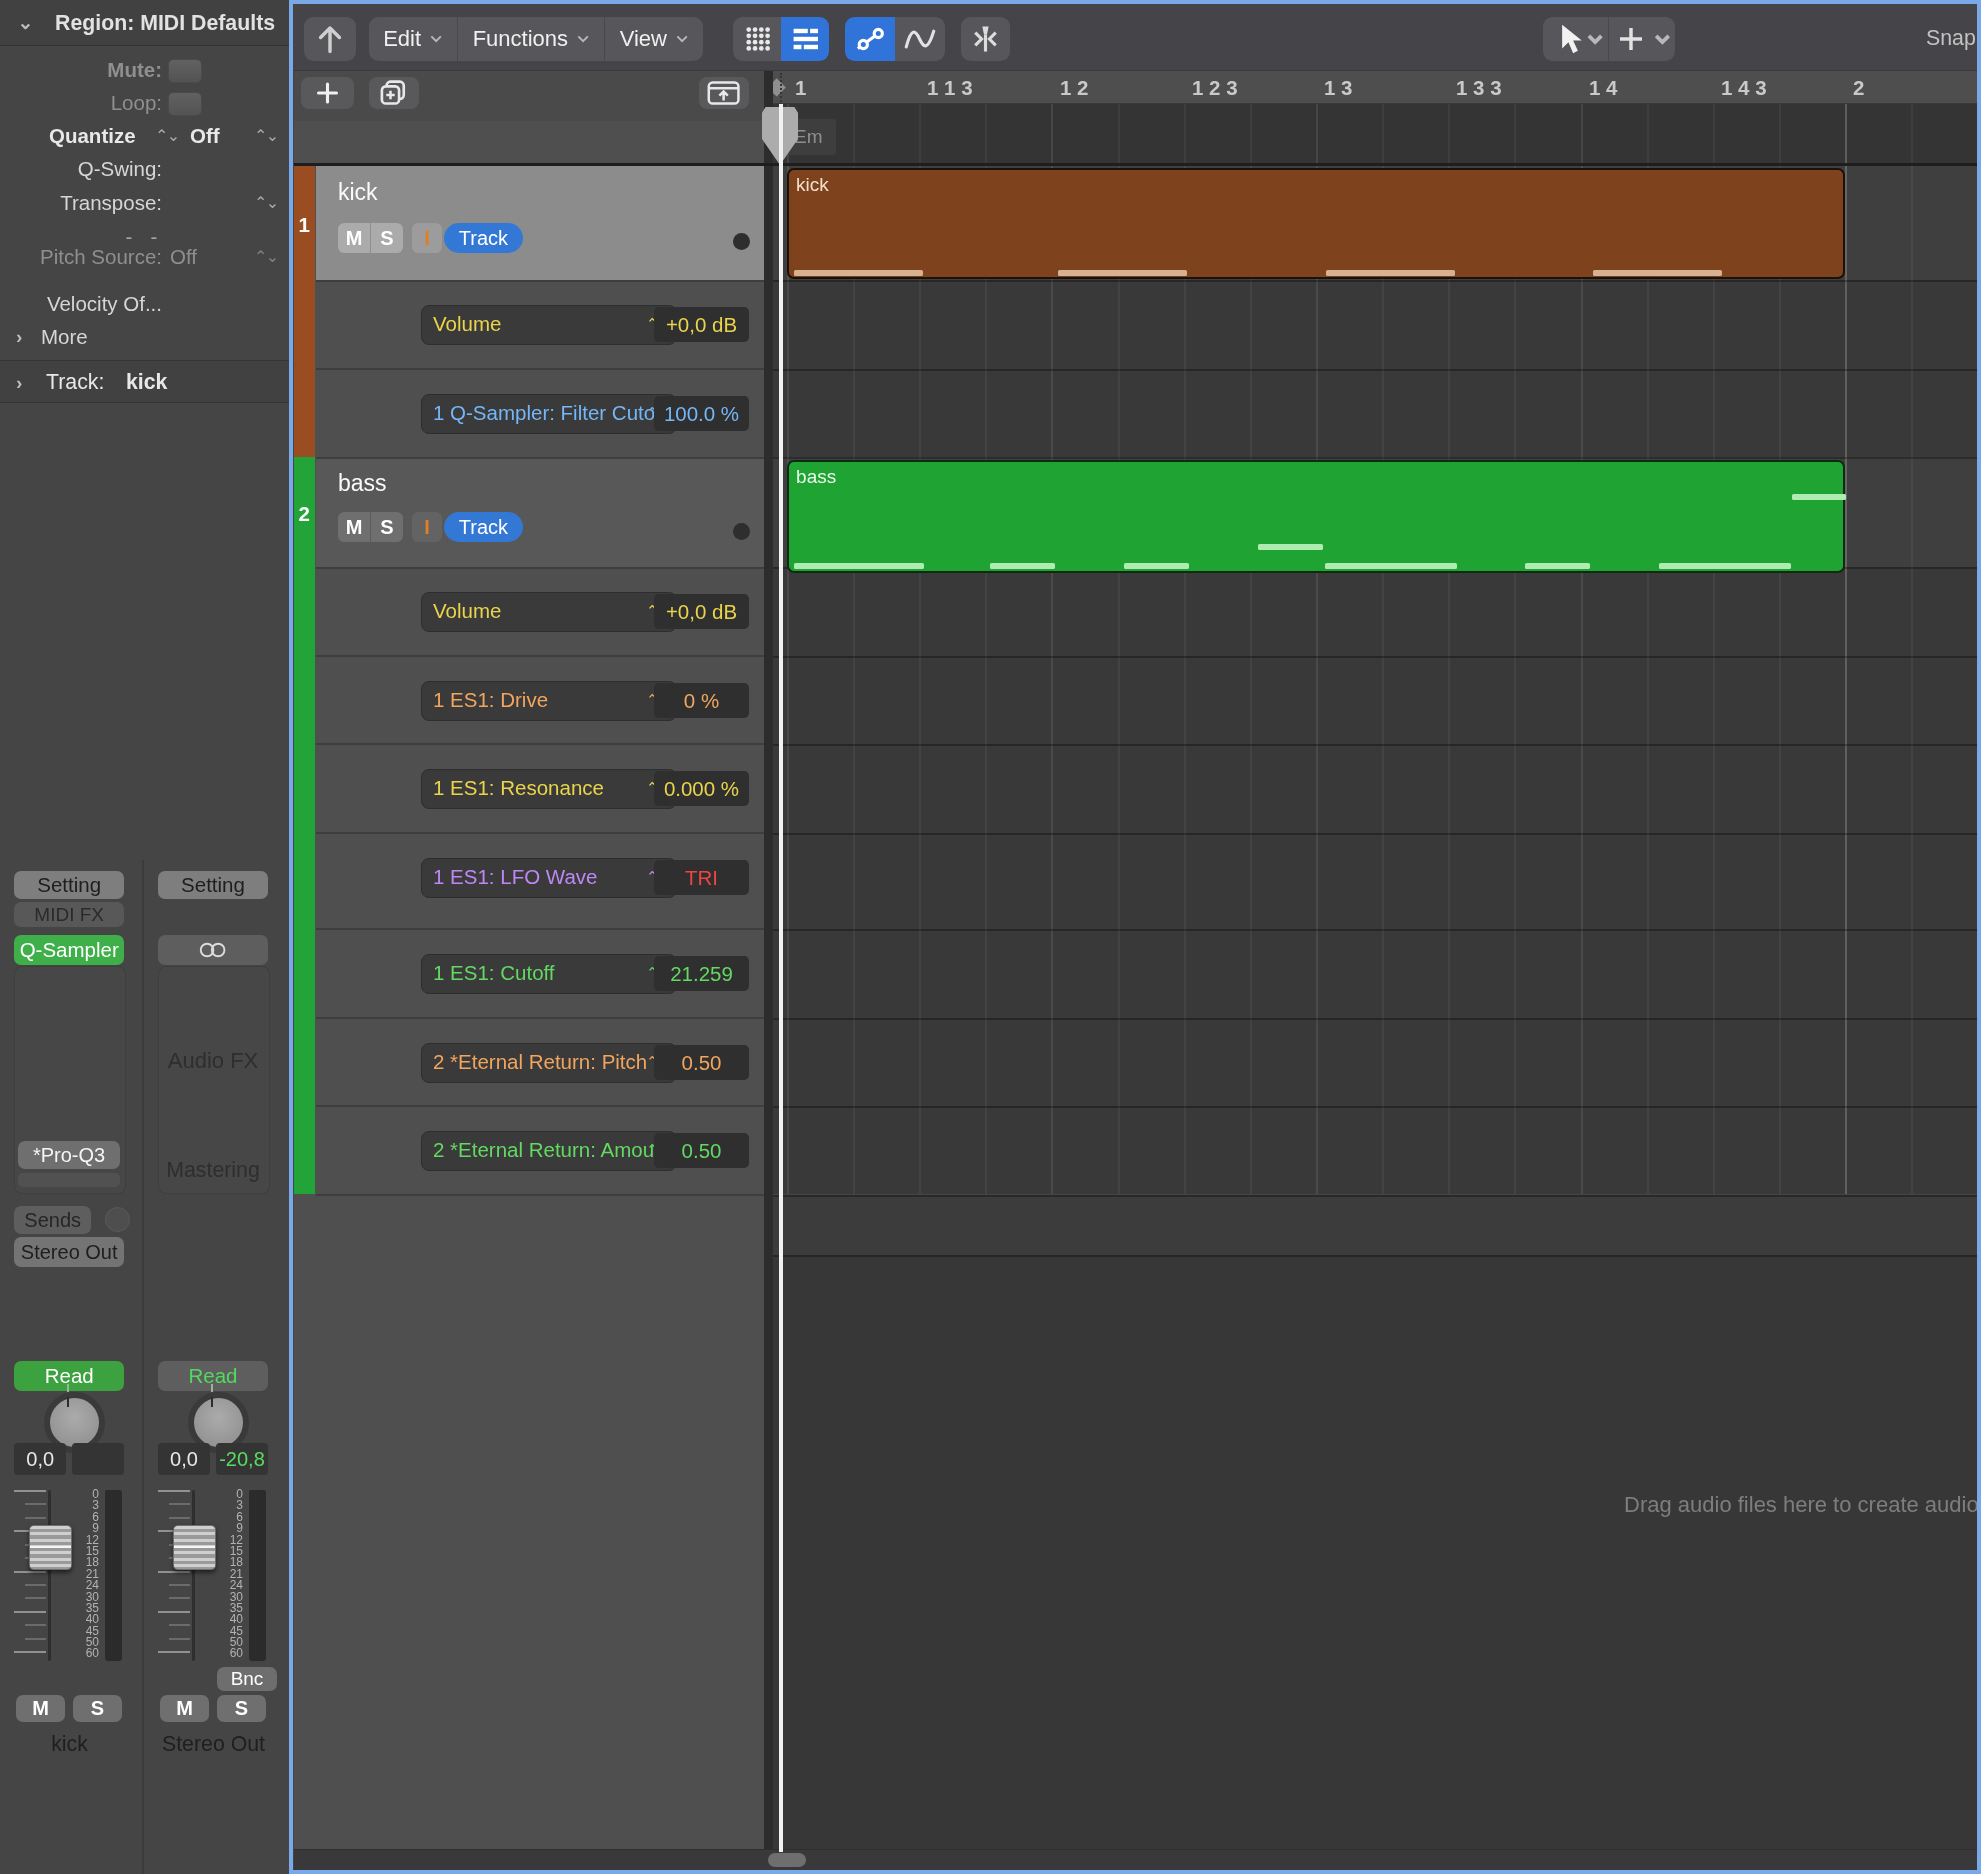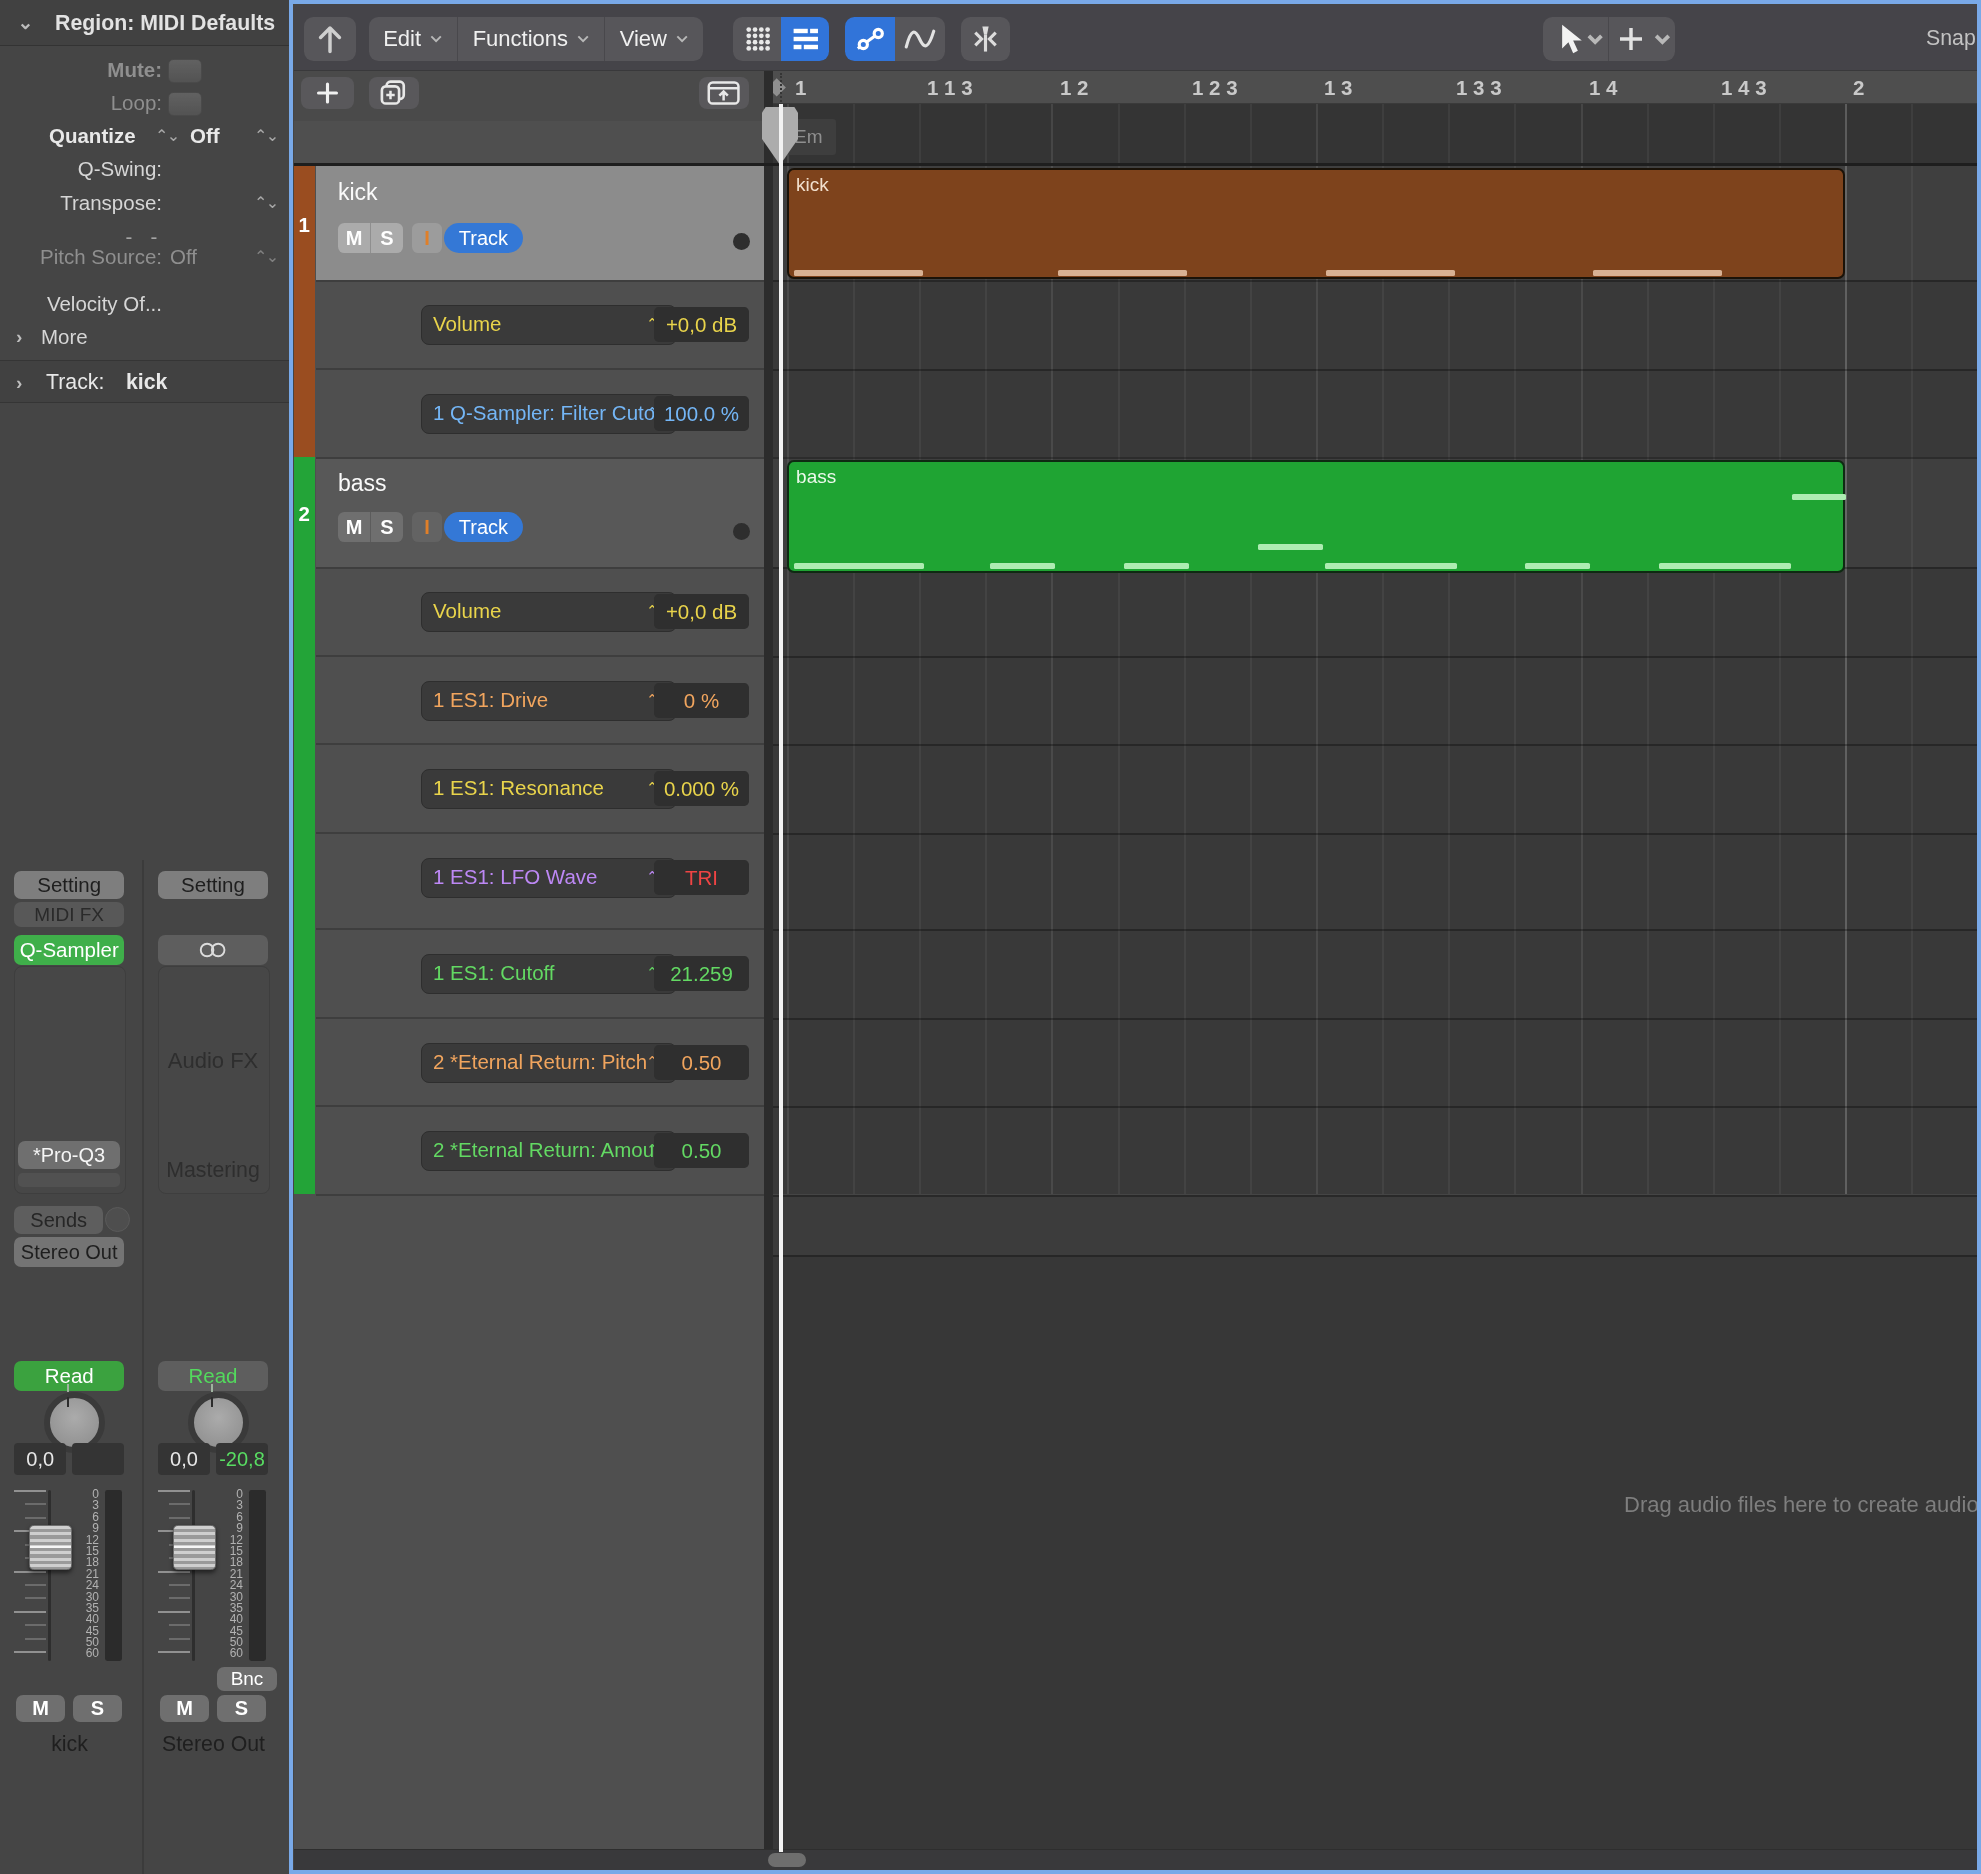--- a/index.html
+++ b/index.html
@@ -156,21 +156,21 @@
 
   <div class="abs strip-divider"></div>
   <div id="strips">
       <div>
         <div class="strip-btn" style="left:14.2px;top:871px;width:110px;height:28.4px;background:#7e7e7e;color:#1e1e1e;font-size:20.5px;line-height:28.4px;">Setting</div>
         <div class="strip-btn" style="left:14.2px;top:902px;width:110px;height:25px;background:#585858;color:#2a2a2a;font-size:19px;line-height:25px;">MIDI FX</div>
         <div class="strip-btn" style="left:14.2px;top:935px;width:110px;height:30px;background:#3faf4a;color:#ffffff;font-size:20.5px;line-height:30px;">Q-Sampler</div>
         <div class="strip-btn" style="left:14.2px;top:966px;width:110px;height:226px;background:#474747;border:0.8px solid #3e3e3e;border-radius:8px;"></div>
         <div class="strip-btn" style="left:18px;top:1141px;width:102px;height:28.4px;background:#6f6f6f;color:#f5f5f5;font-size:20px;line-height:28.4px;">*Pro-Q3</div>
         <div class="abs" style="left:18px;top:1173px;width:102px;height:14.2px;background:#565656;border-radius:4.7px;opacity:.7;"></div>
-        <div class="strip-btn" style="left:14.2px;top:1206px;width:89px;height:28.4px;background:#5e5e5e;color:#262626;font-size:20px;line-height:28.4px;">Sends</div>
+        <div class="strip-btn" style="left:14.2px;top:1206px;width:77px;height:28.4px;background:#5e5e5e;color:#262626;font-size:20px;line-height:28.4px;">Sends</div>
         <div class="abs" style="left:105px;top:1207px;width:25px;height:25px;border-radius:50%;background:#4e4e4e;border:1.6px solid #5a5a5a;"></div>
         <div class="strip-btn" style="left:14.2px;top:1237px;width:110px;height:30px;background:#747474;color:#1e1e1e;font-size:20px;line-height:30px;">Stereo Out</div>
         <div class="strip-btn" style="left:14.2px;top:1361px;width:110px;height:30px;background:#3ba23f;color:#ffffff;font-size:20.5px;line-height:30px;">Read</div>
         <div class="abs" style="left:67px;top:1384px;width:2.4px;height:8px;background:#9fb39f;"></div>
       <div class="knob-ring" style="left:44px;top:1392px;"></div>
       <div class="knob-tick" style="left:67px;top:1397px;"></div>
         <div class="valbox" style="left:14.2px;top:1443px;">0,0</div>
         <div class="valbox" style="left:72px;top:1443px;color:#58dc62;"></div>
         <div class="fticks" style="left:14.2px;top:1490px;" id="ft0">
           <div style="top: 0px; left: 0px; width: 32px; opacity: 0.9;"></div>

